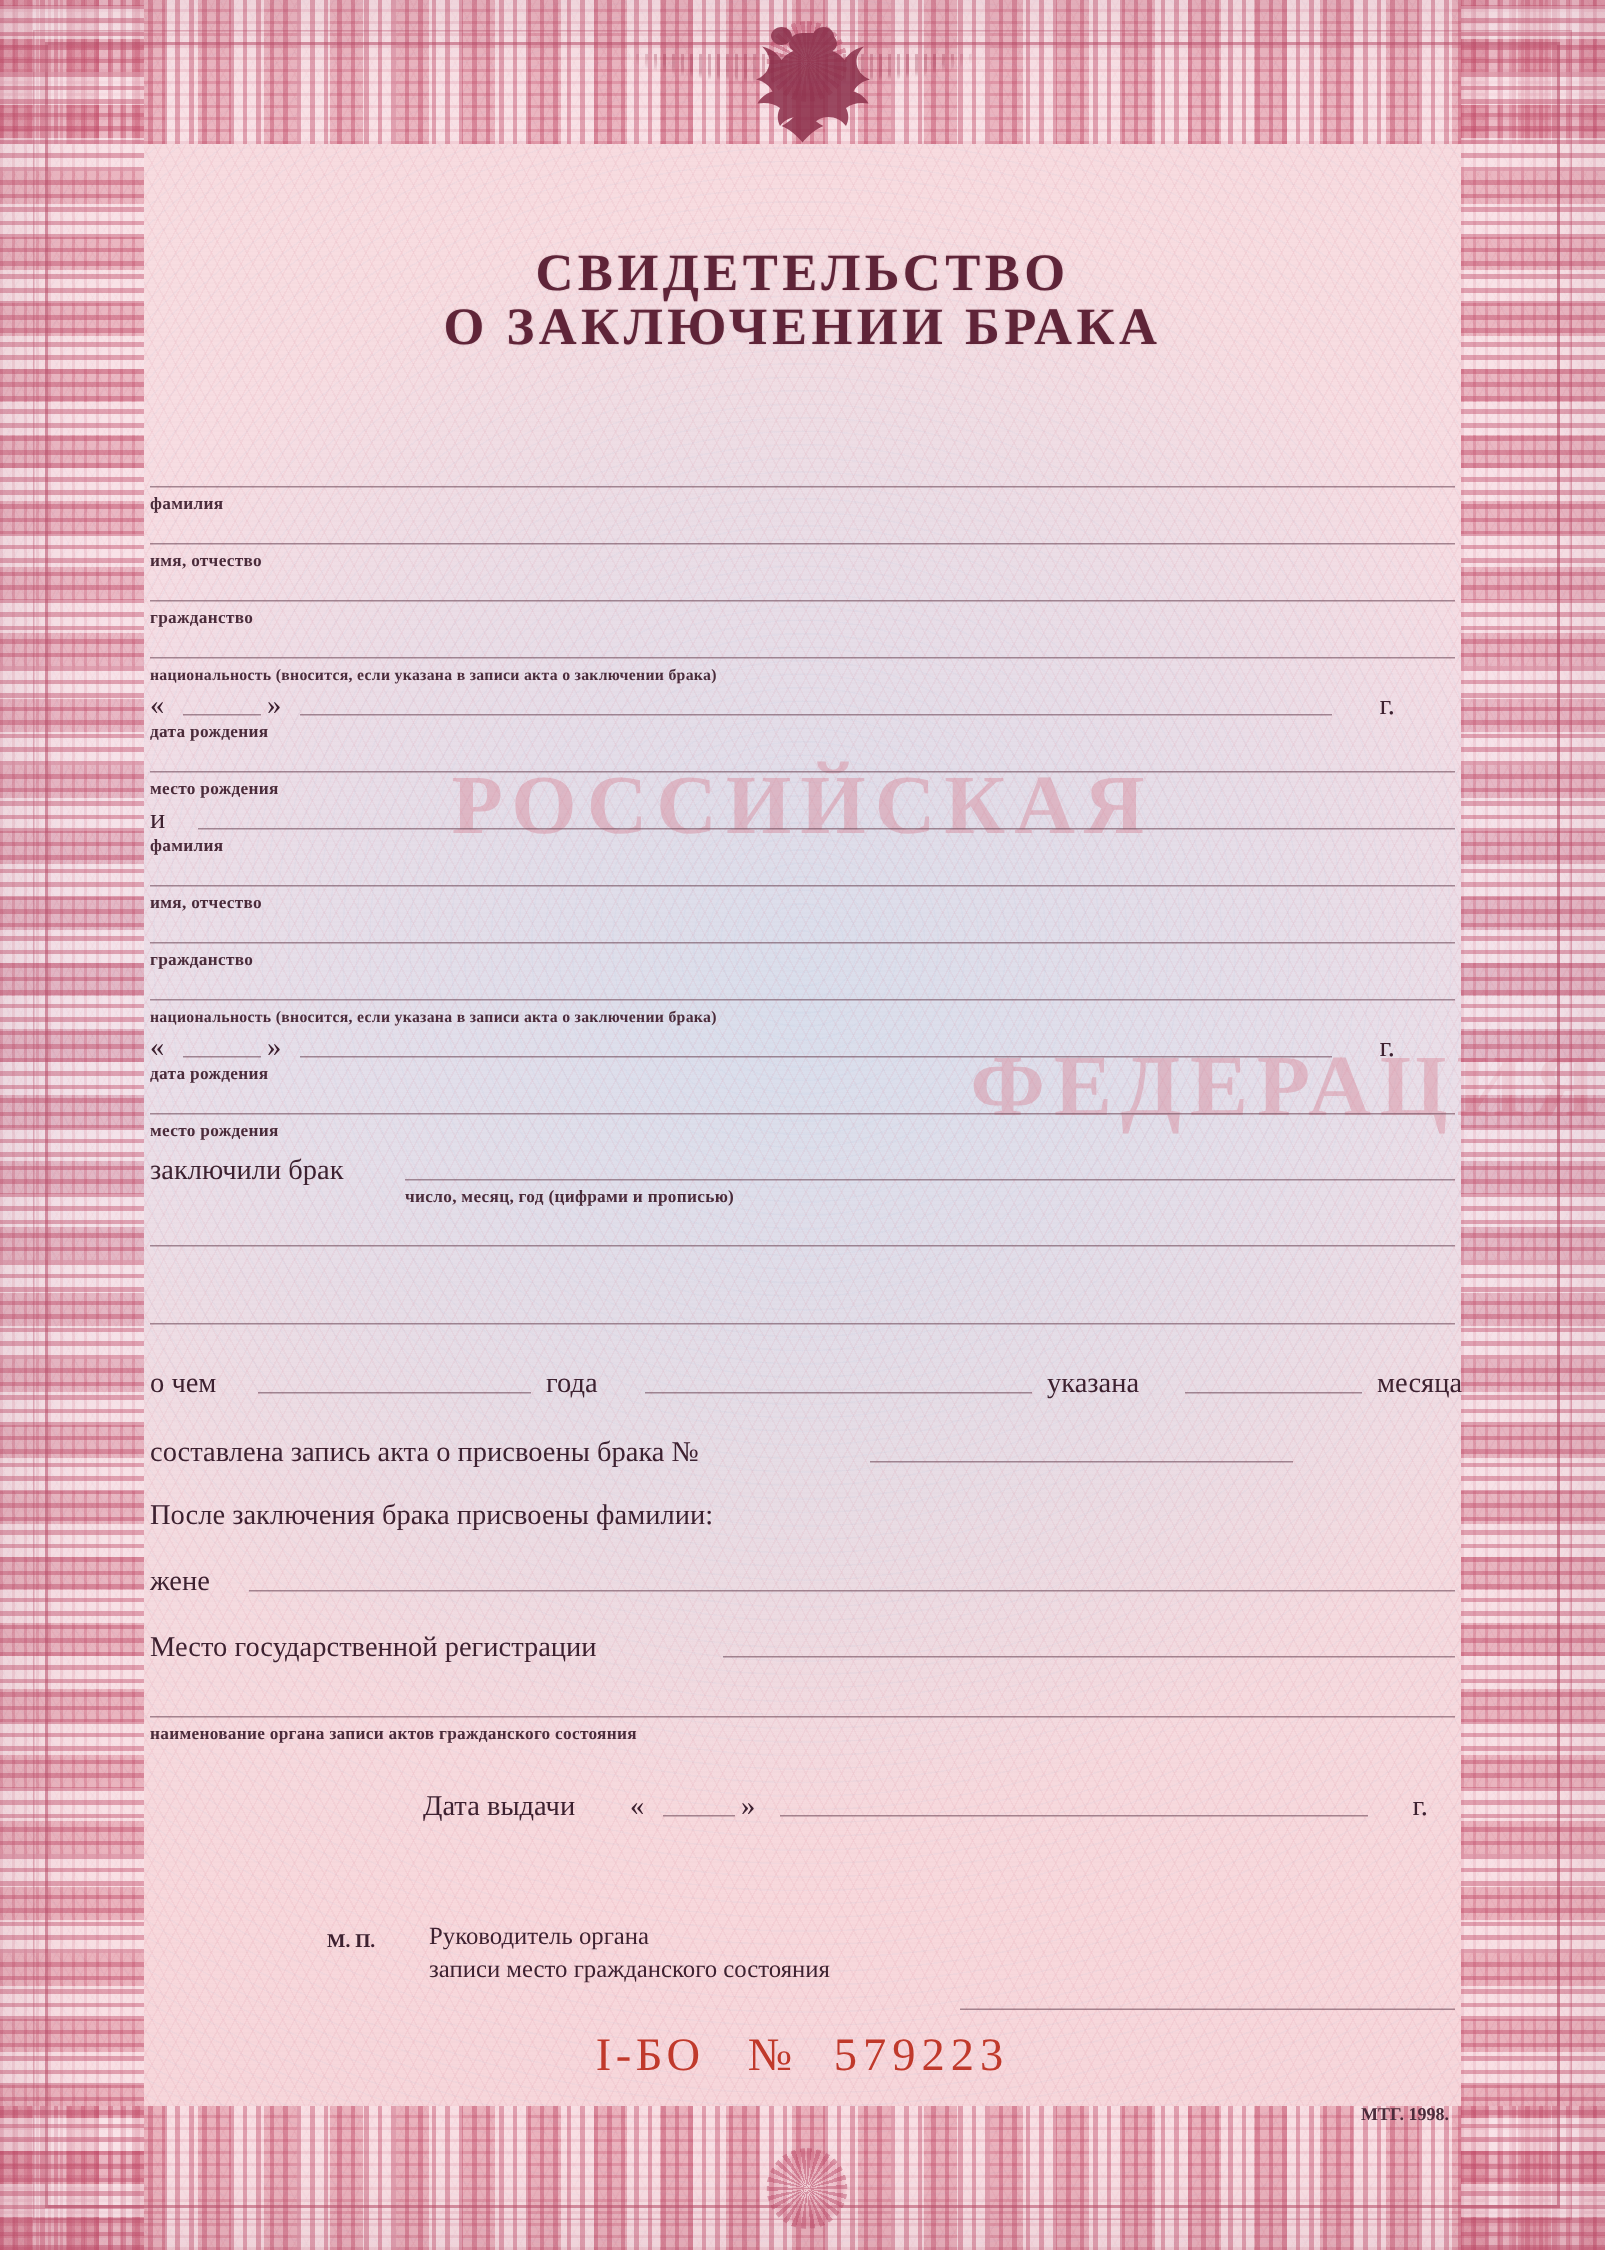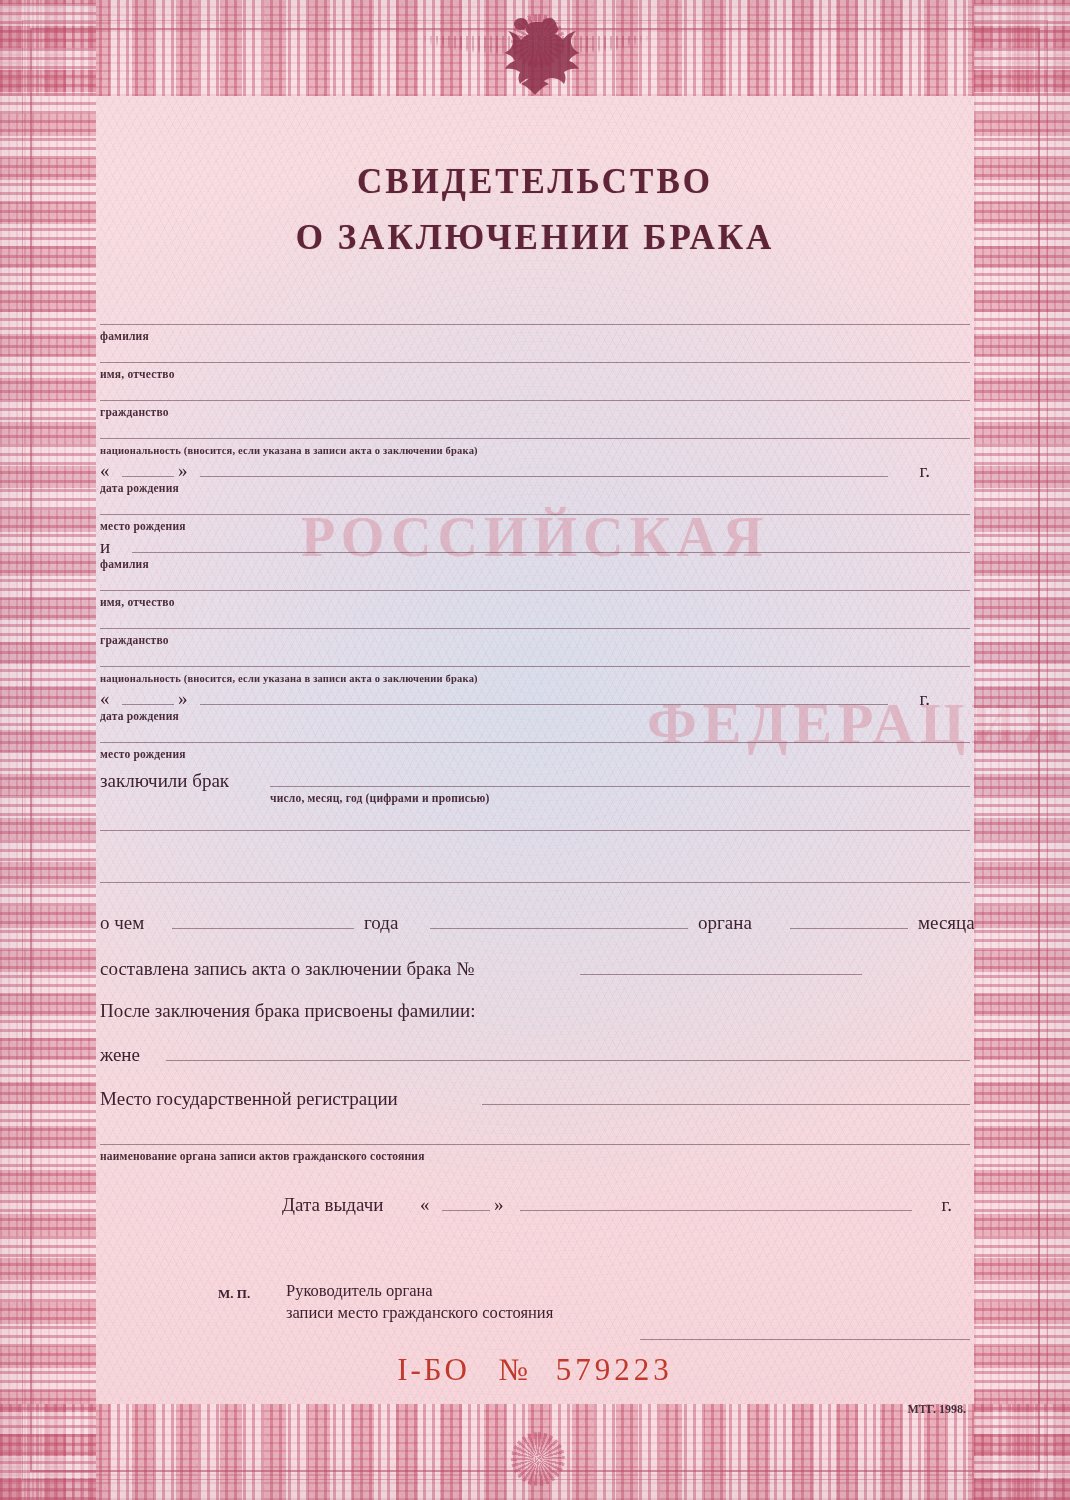--- a/index.html
+++ b/index.html
@@ -140,21 +140,21 @@
     text-align: center;
     color: #5f2438;
     font-family: "Liberation Serif", serif;
     font-weight: bold;
     letter-spacing: 3px;
     font-size: 35px;
     line-height: 1.28;
     text-shadow: 0 0 1px rgba(95,36,56,0.35);
   }
   .title-l1 { top: 160px; }
-  .title-l2 { top: 216px; }
+  .title-l2 { top: 196px; }
 
   
   .form {
     position: absolute;
     left: 100px;
     top: 300px;
     width: 870px;
   }
   .row {
     position: relative;
@@ -364,27 +364,27 @@
 
     <div class="row" style="height:52px;">
       <div class="rule" style="left:0; right:0;"></div>
     </div>
 
     <div class="row" style="height:46px;">
       <span class="label-left">о чем</span>
       <div class="rule" style="left:72px; width:182px;"></div>
       <span class="inline-txt" style="left:264px;">года</span>
       <div class="rule" style="left:330px; width:258px;"></div>
-      <span class="inline-txt" style="left:598px;">органа</span>
+      <span class="inline-txt" style="left:598px;">указана</span>
       <div class="rule" style="left:690px; width:118px;"></div>
       <span class="inline-txt" style="left:818px;">месяца</span>
     </div>
 
     <div class="row" style="height:46px;">
-      <span class="label-left">составлена запись акта о заключении брака №</span>
+      <span class="label-left">составлена запись акта о присвоены брака №</span>
       <div class="rule" style="left:480px; width:282px;"></div>
     </div>
 
     <div class="row" style="height:42px;">
       <span class="label-left">После заключения брака присвоены фамилии:</span>
     </div>
 
 
     <div class="row" style="height:44px;">
       <span class="label-left">жене</span>

